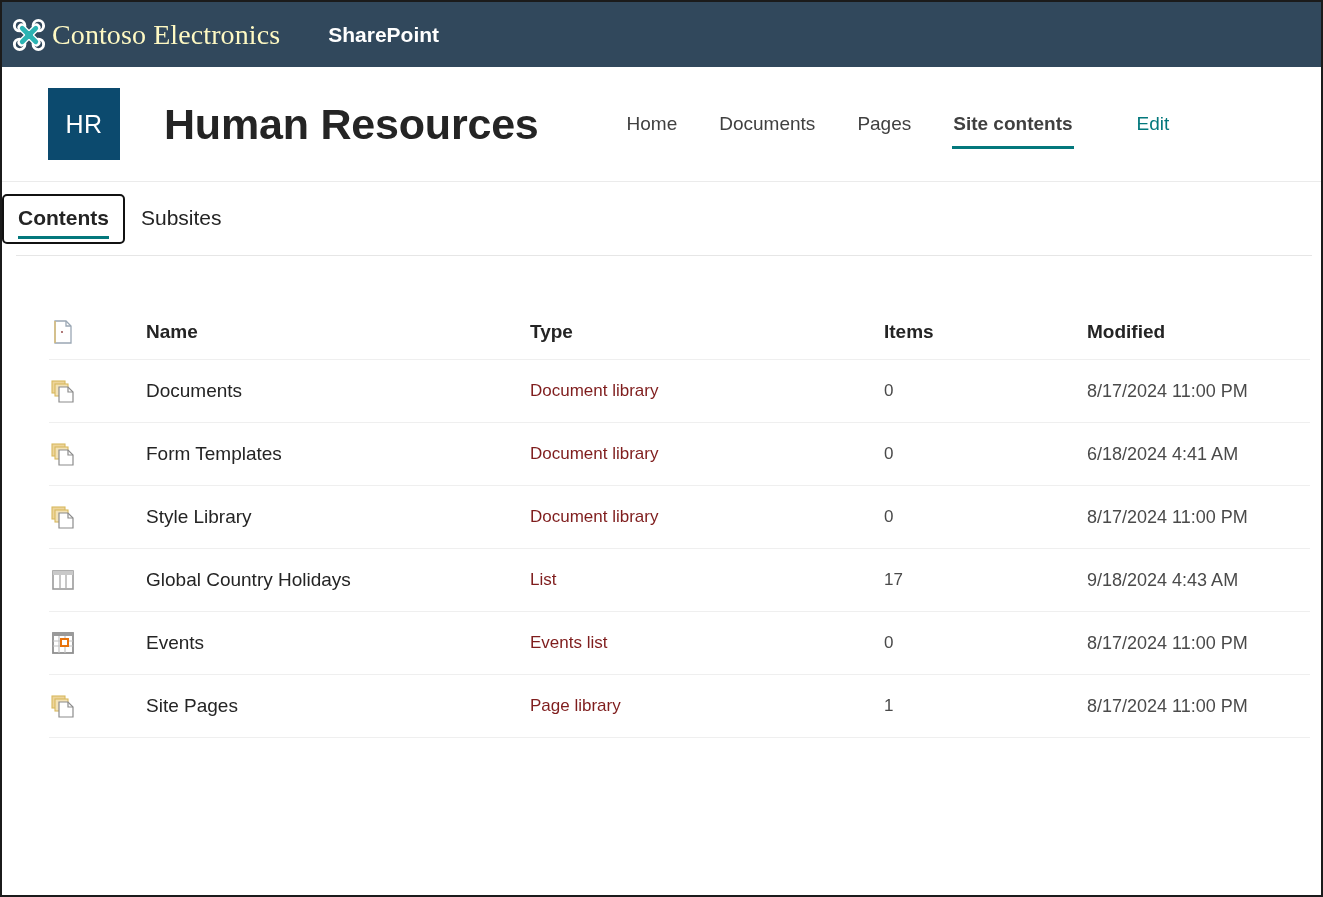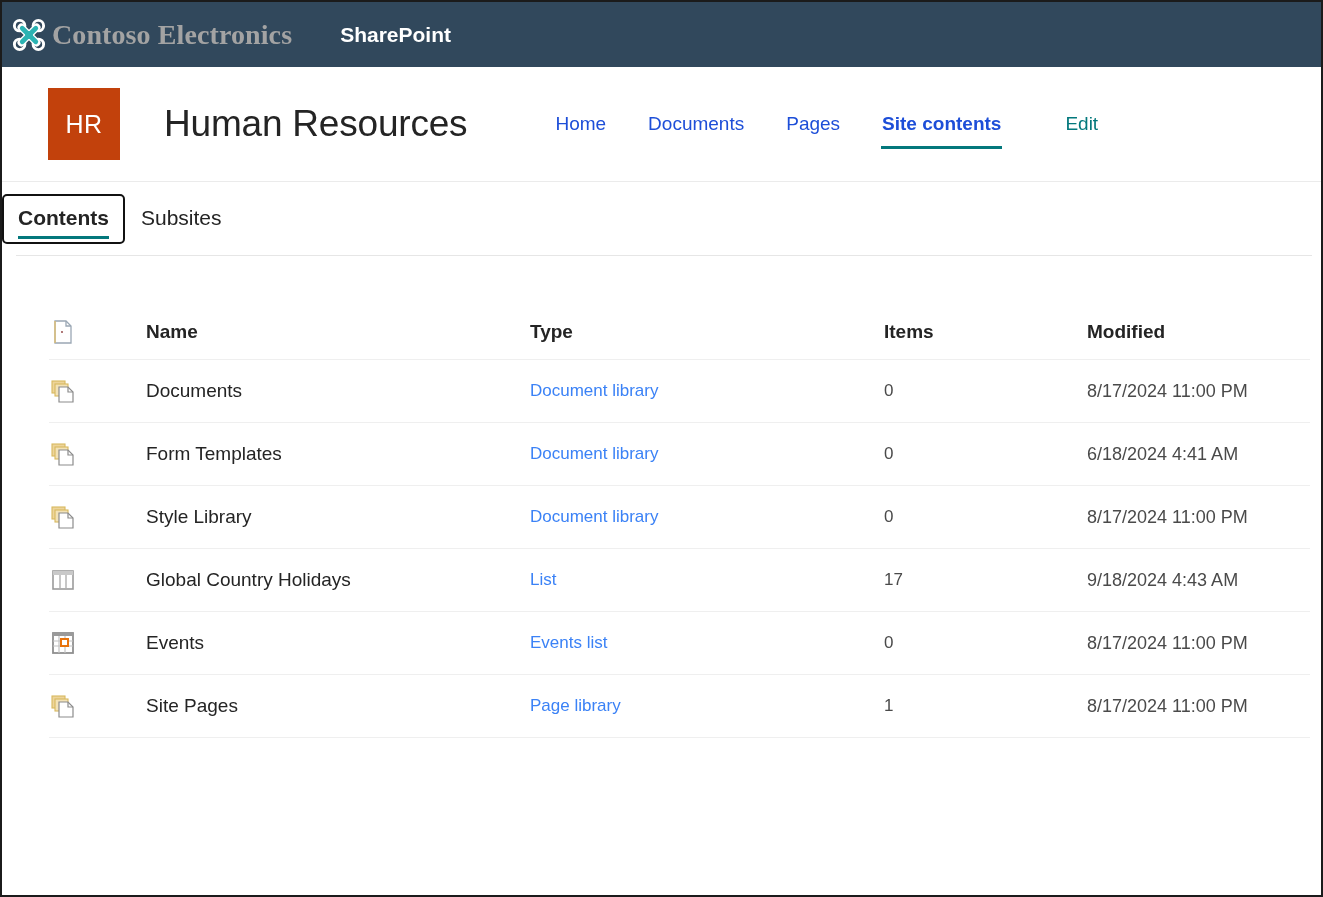--- a/index.html
+++ b/index.html
@@ -35,24 +35,24 @@
     align-items: center;
     gap: 6px;
   }
   .brand-logo {
     width: 34px;
     height: 34px;
     flex: none;
     display: block;
   }
   .brand-name {
-    color: #a3a3a3;
+    color: #fef9c3;
     font-family: "Liberation Serif", serif;
     font-size: 28px;
-    font-weight: 700;
+    font-weight: 400;
     letter-spacing: 0.1px;
     white-space: nowrap;
   }
   .suite-app {
     color: #ffffff;
     font-size: 21px;
     font-weight: 700;
     margin-left: 48px;
     white-space: nowrap;
   }
@@ -63,46 +63,46 @@
     display: flex;
     align-items: center;
     padding-left: 46px;
     box-sizing: border-box;
     border-bottom: 1px solid #ebebeb;
     background: #ffffff;
   }
   .site-logo {
     width: 72px;
     height: 72px;
-    background: #c2410c;
+    background: #0c4a6e;
     color: #ffffff;
     font-size: 25px;
     letter-spacing: 0.5px;
     display: flex;
     align-items: center;
     justify-content: center;
     flex: none;
   }
   .site-title {
-    font-size: 37px;
-    font-weight: 400;
+    font-size: 43px;
+    font-weight: 700;
     color: #242424;
     margin-left: 44px;
     white-space: nowrap;
     letter-spacing: -0.2px;
   }
   .topnav {
     display: flex;
     align-items: center;
     margin-left: 67px;
     gap: 0px;
   }
   .navlink {
     font-size: 19px;
-    color: #1d4ed8;
+    color: #404040;
     padding: 6px 21px;
     position: relative;
     white-space: nowrap;
     cursor: pointer;
   }
   .navlink.selected {
     font-weight: 700;
   }
   .navlink.selected::after {
     content: "";
@@ -219,21 +219,21 @@
   .cell-name {
     width: 357px;
     flex: none;
     font-size: 19px;
     color: #242424;
   }
   .cell-type {
     width: 327px;
     flex: none;
     font-size: 17px;
-    color: #3b82f6;
+    color: #7f1d1d;
   }
   .cell-items {
     width: 176px;
     flex: none;
     font-size: 17px;
     color: #4a4a4a;
   }
   .cell-mod {
     flex: 1;
     font-size: 18px;

